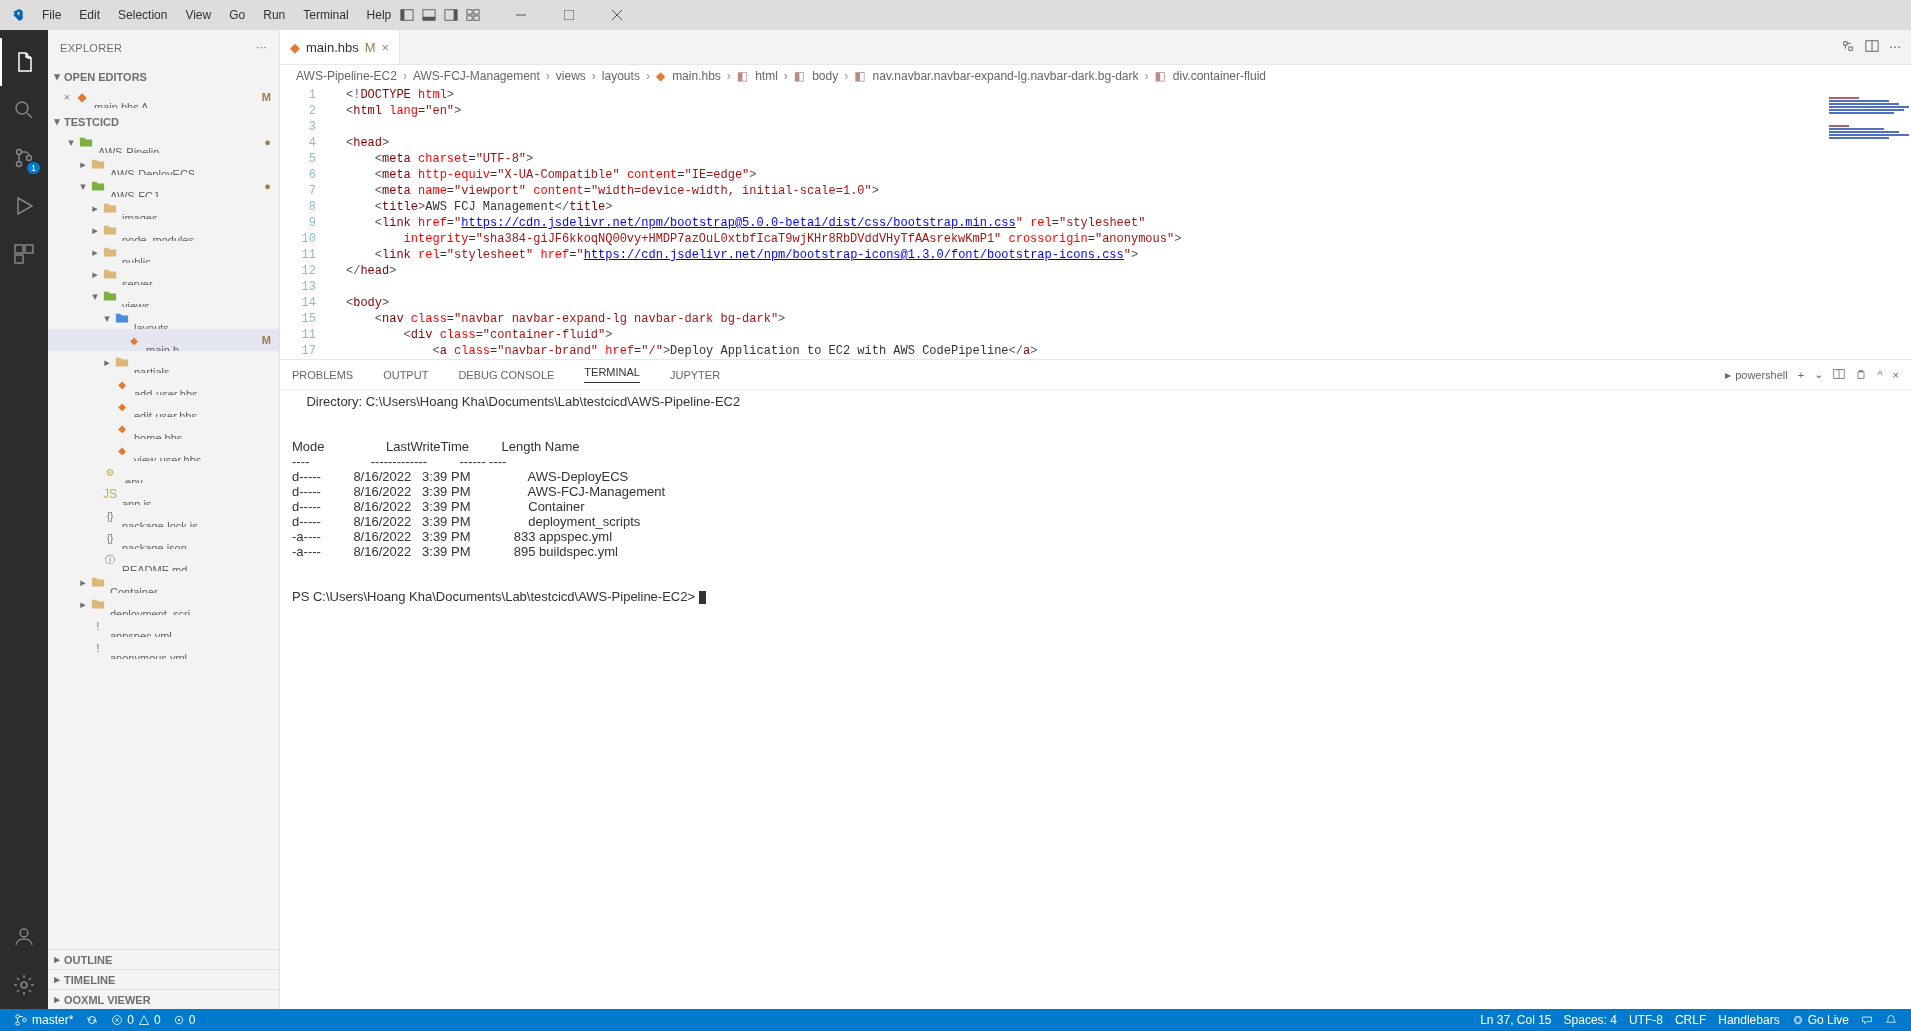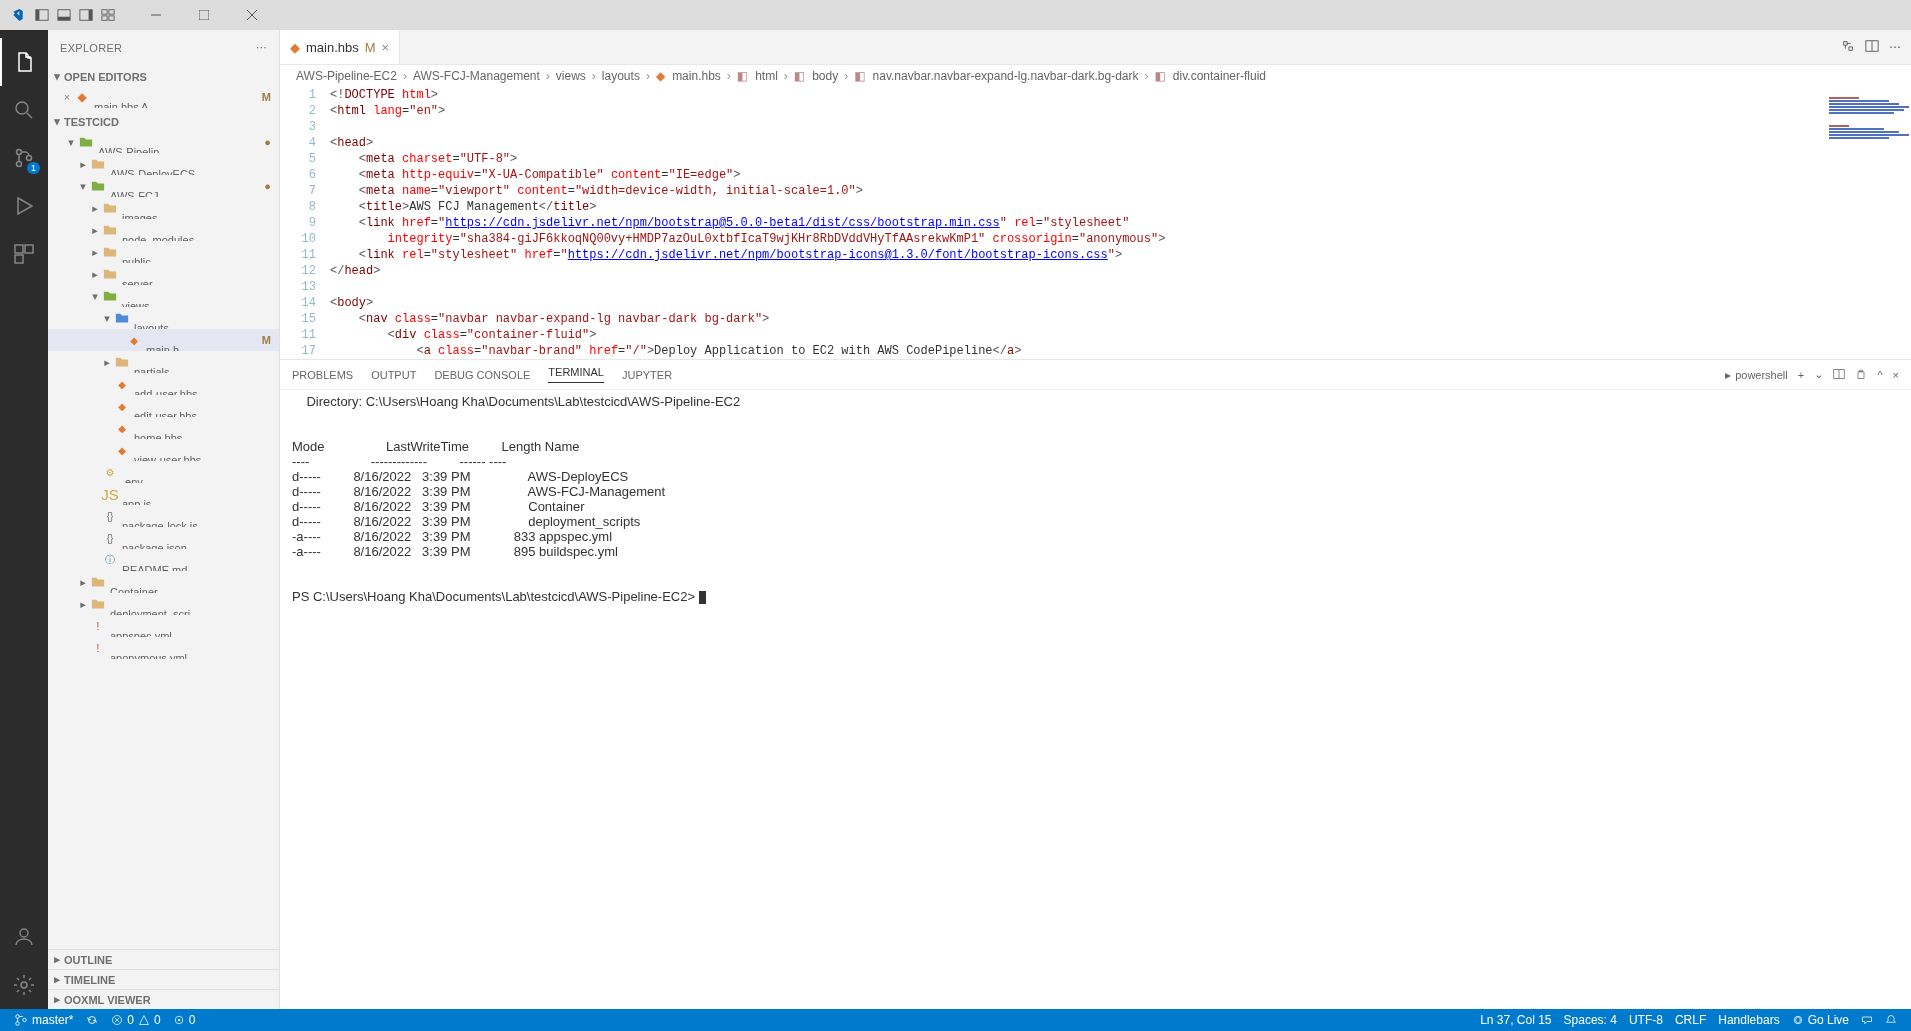--- a/index.html
+++ b/index.html
@@ -213,21 +213,21 @@
   opacity: 0.5;
   padding-right: 14px;
   user-select: none;
 }
 .gutter .ln { height: 16px; }
 .code-body {
   flex: 1;
   white-space: pre;
   color: #333;
 }
-.code-body .line { height: 16px; }
+.code-body .line { height: 16px; margin-left: 16px; }
 .c-red { color: #800000; }
 .c-brown { color: #a31515; }
 .c-redattr { color:#ff0000; }
 .c-link { color:#0000ff; text-decoration: underline; }
 .c-grey { color: #555; }
 
 
 .minimap {
   position: absolute;
   top: 0; right: 0;
@@ -250,21 +250,21 @@
   border-top: 1px solid #e7e7e7;
   display: flex;
   flex-direction: column;
   min-height: 0;
 }
 .panel-tabs {
   height: 30px;
   display: flex;
   align-items: center;
   padding: 0 12px;
-  gap: 18px;
+  gap: 30px;
   font-size: 11px;
   color: #666;
   border-bottom: 1px solid #f0f0f0;
 }
 .panel-tabs .ptab { cursor: pointer; text-transform: uppercase; }
 .panel-tabs .ptab.active {
   color: #333;
   border-bottom: 1px solid #333;
   padding-bottom: 4px;
 }
@@ -315,20 +315,30 @@
 <body>
 
 <div class="app">
 
   <div class="titlebar">
     <span class="vscode-icon">
       <svg width="16" height="16" viewBox="0 0 24 24">
           <path fill="#0066b8" d="M17 3l5 3v12l-5 3-9-9 4-4 5 5V6l-5 5-4-4z"></path>
         </svg>
     </span>
+    <div class="menus" id="menu-bar">
+        <span>File</span>
+        <span>Edit</span>
+        <span>Selection</span>
+        <span>View</span>
+        <span>Go</span>
+        <span>Run</span>
+        <span>Terminal</span>
+        <span>Help</span>
+      </div>
     <div class="layout-icons">
       <span class="icon-btn">
           <svg width="14" height="14" viewBox="0 0 16 16">
             <rect x="1" y="2" width="14" height="12" fill="none" stroke="#555"></rect>
             <rect x="1" y="2" width="4" height="12" fill="#555"></rect>
           </svg>
         </span>
       <span class="icon-btn">
           <svg width="14" height="14" viewBox="0 0 16 16">
             <rect x="1" y="2" width="14" height="12" fill="none" stroke="#555"></rect>
@@ -561,21 +571,21 @@
               <span class="ficon file-orange" style="font-size: 10px;">◆</span>
               <span class="label">view-user.hbs</span>
             </div>
             <div class="tree-item" style="padding-left: 40px;">
               <span class="chev"></span>
               <span class="ficon file-yellow" style="font-size: 10px;">⚙</span>
               <span class="label">.env</span>
             </div>
             <div class="tree-item" style="padding-left: 40px;">
               <span class="chev"></span>
-              <span class="ficon file-yellow" style="font-size: 15px;">JS</span>
+              <span class="ficon file-yellow" style="font-size: 12px;">JS</span>
               <span class="label">app.js</span>
             </div>
             <div class="tree-item" style="padding-left: 40px;">
               <span class="chev"></span>
               <span class="ficon file-grey" style="font-size: 10px;">{}</span>
               <span class="label">package-lock.js...</span>
             </div>
             <div class="tree-item" style="padding-left: 40px;">
               <span class="chev"></span>
               <span class="ficon file-grey" style="font-size: 10px;">{}</span>

